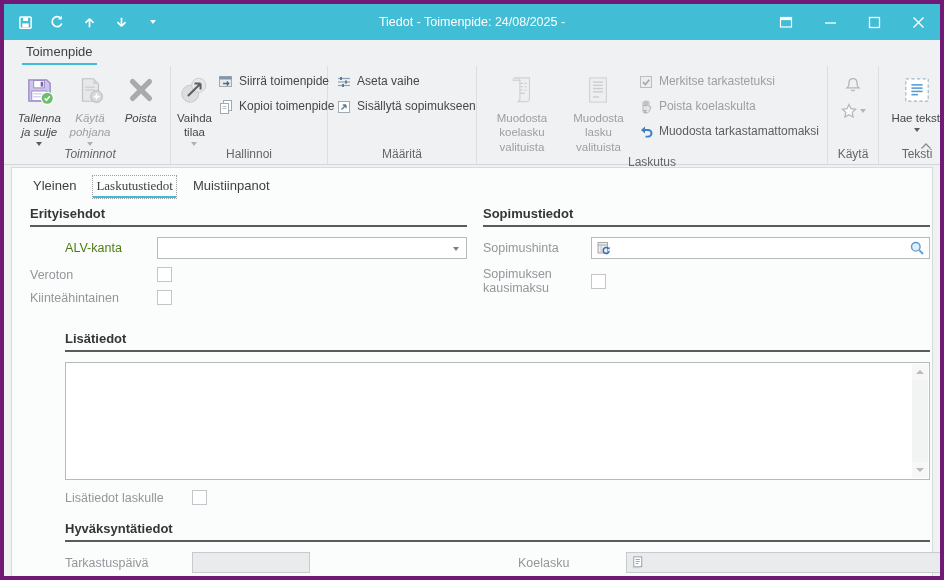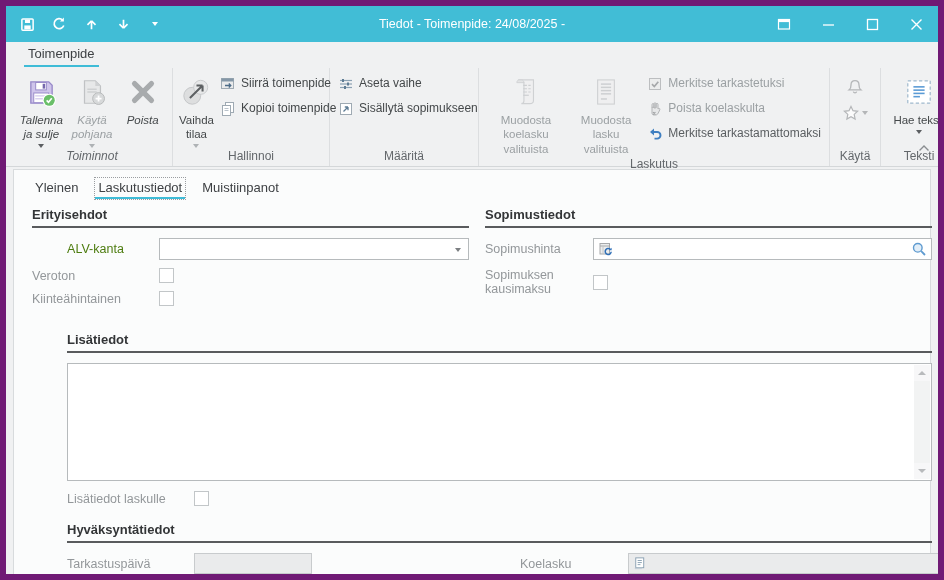--- a/index.html
+++ b/index.html
@@ -1,16 +1,16 @@
 <!DOCTYPE html>
 <html><head>
 <meta charset="utf-8">
 <style>
   html,body{margin:0;padding:0;background:#e8eaec;font-family:"Liberation Sans","DejaVu Sans",sans-serif;}
-  .window{width:944px;height:580px;box-sizing:border-box;border:6px solid #701a75;background:#f0f1f2;display:flex;flex-direction:column;overflow:hidden;}
+  .window{width:944px;height:580px;box-sizing:border-box;border:4px solid #701a75;background:#f0f1f2;display:flex;flex-direction:column;overflow:hidden;}
 
   
   .titlebar{height:36px;background:#41bdd6;display:flex;align-items:center;position:relative;flex:0 0 auto;color:#fff;}
   .qat{display:flex;align-items:center;gap:14px;padding-left:12px;}
   .qat .qbtn{display:flex;align-items:center;justify-content:center;width:18px;height:18px;cursor:default;}
   .title-text{position:absolute;left:0;right:0;top:0;bottom:0;display:flex;align-items:center;justify-content:center;font-size:12.5px;color:#fff;pointer-events:none;}
   .win-controls{margin-left:auto;display:flex;align-items:center;height:100%;}
   .win-btn{width:44px;height:100%;display:flex;align-items:center;justify-content:center;}
   .chev{display:inline-block;width:0;height:0;border-left:3.5px solid transparent;border-right:3.5px solid transparent;border-top:4px solid currentColor;}
 
@@ -29,21 +29,21 @@
   .smallbtn.disabled{color:#9ba0a3;}
   .iconcol{display:flex;flex-direction:column;align-items:center;gap:8px;padding:8px 8px 0;}
   .ribbon-collapse{position:absolute;right:8px;bottom:14px;color:#8a8e91;}
 
   
   .main{flex:1;background:#f0f1f2;padding:2px 7px 9px;}
   .panel{background:#fbfcfc;border:1px solid #d8dbdd;height:100%;box-sizing:border-box;padding:8px 9px 0;}
 
   .page-tabs{display:flex;gap:14px;padding-left:9px;margin-bottom:4px;}
   .page-tab{font-size:13px;color:#3e4144;padding:2px 3px 4px;}
-  .page-tab.selected{outline:1px dotted #9a9da0;border-bottom:2px solid #3fbcd7;padding-bottom:2px;}
+  .page-tab.selected{outline:1px dotted #9a9da0;border-bottom:2px solid #3fbcd7;padding-bottom:2px;font-family:Liberation Serif, serif;}
 
   .form-cols{display:grid;grid-template-columns:437px 447px;column-gap:16px;padding:0 0 0 9px;}
   .full{grid-column:1 / -1;margin-left:35px;}
   .section-hd{font-size:13px;font-weight:bold;color:#333537;border-bottom:2px solid #595b5d;padding-bottom:4px;margin:4px 0 10px;}
   .frow{display:flex;align-items:center;margin-bottom:8px;}
   .flabel{font-size:12.5px;color:#93979a;flex:0 0 127px;}
   .flabel.strong{color:#4d7c0f;text-align:center;}
   .frow-r .flabel{flex:0 0 108px;}
   .combo{position:relative;height:22px;box-sizing:border-box;background:#fff;border:1px solid #b6babc;flex:0 0 310px;}
   .combo .chev{position:absolute;right:7px;top:9px;color:#7c7f82;}
@@ -304,21 +304,21 @@
             </span>
             <span>Poista koelaskulta</span>
           </div>
           <div class="smallbtn" style="color:#5a5e61;">
             <span>
               <svg width="16" height="16" viewBox="0 0 16 16">
                   <path d="M4.2 6h6a3.3 3.3 0 0 1 0 6.6H7.5" fill="none" stroke="#3f7fc1" stroke-width="1.9"></path>
                   <path d="M7 2.4L3 6l4 3.6z" fill="#3f7fc1"></path>
                 </svg>
             </span>
-            <span>Merkitse tarkastamattomaksi</span>
+            <span>Muodosta tarkastamattomaksi</span>
           </div>
         </div>
       </div>
       <div class="rgroup-label">Laskutus</div>
     </div>
 
     <div class="rgroup" style="width:46px;">
       <div class="rgroup-content">
         <div class="iconcol">
           <span>

